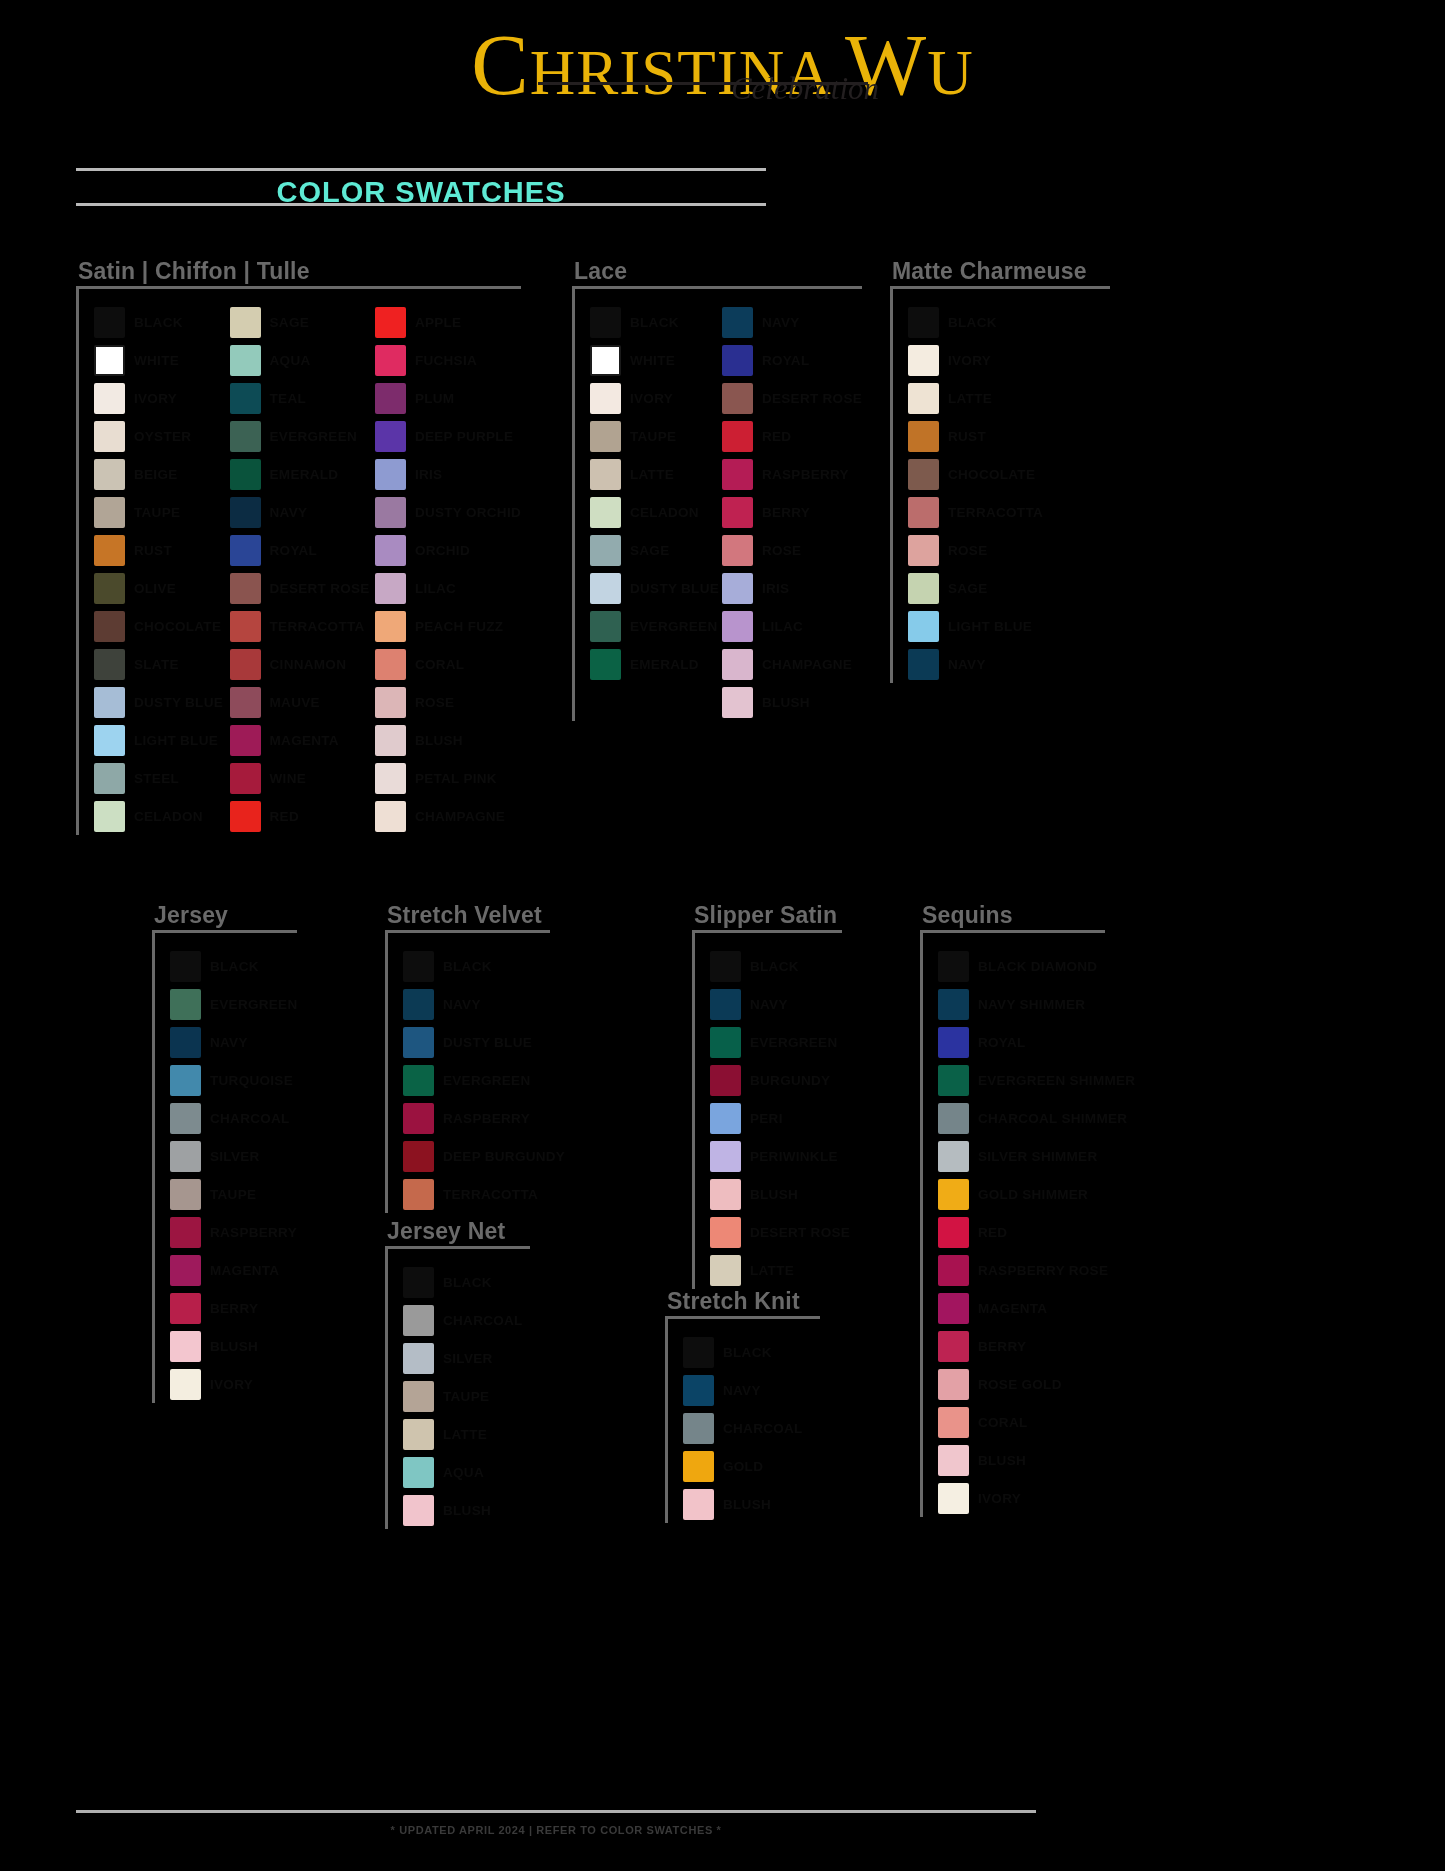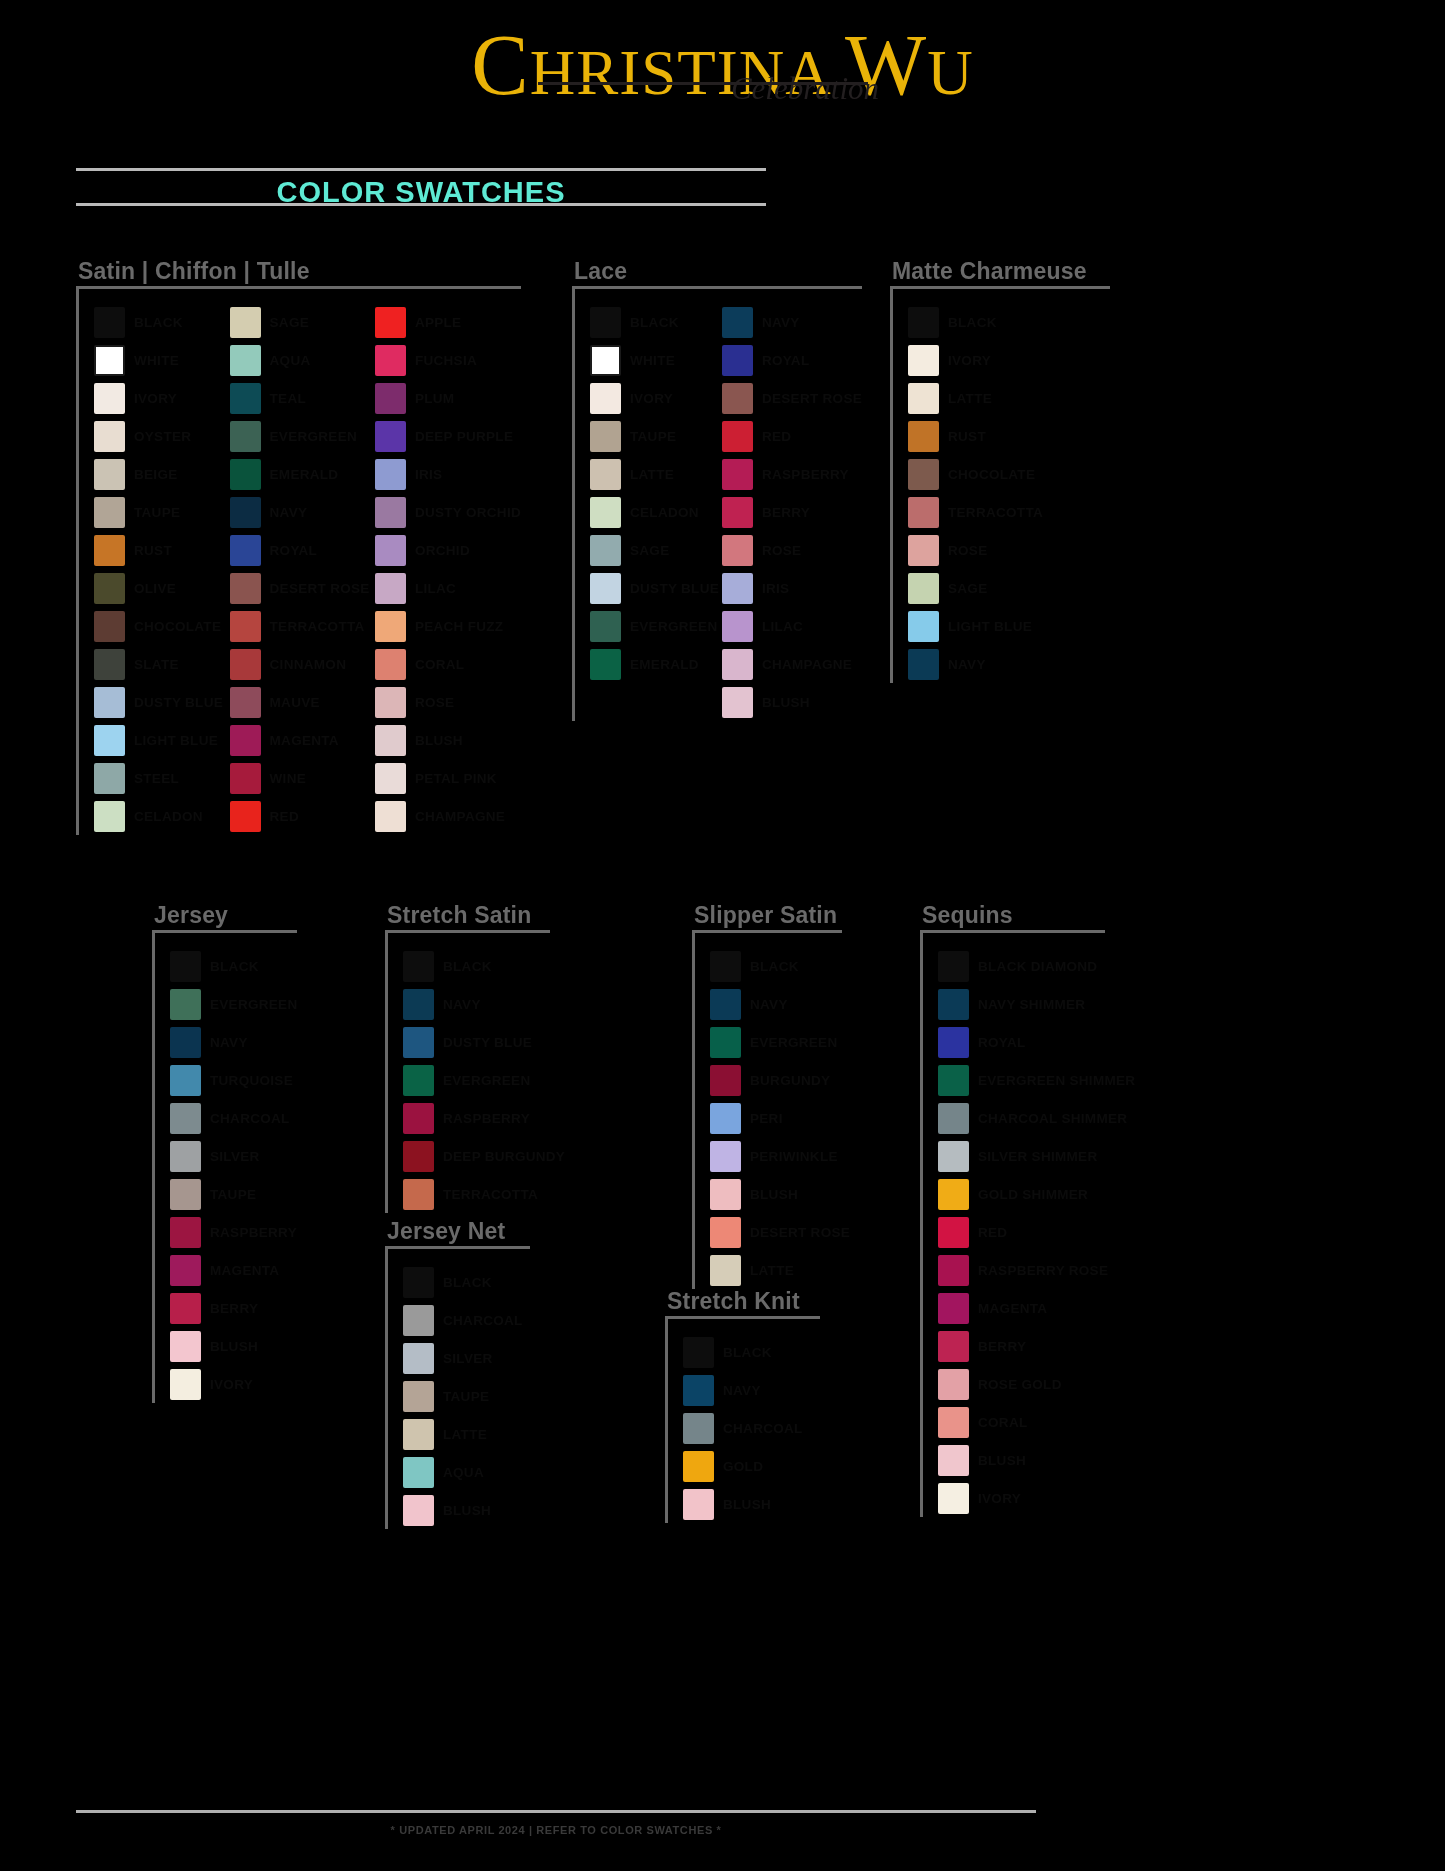--- a/index.html
+++ b/index.html
@@ -469,21 +469,21 @@
           <div class="sw-row">
             <div class="chip" style="background: rgb(244, 238, 224);"></div>
             <div class="sw-label">IVORY</div>
           </div>
         </div>
       </div>
     </div>
   </div>
 <div class="group" id="g-velvet" style="left:385px; top:902px; width:165px;">
     <div class="group-head">
-      <div class="group-title">Stretch Satin</div>
+      <div class="group-title">Stretch Velvet</div>
       <div class="group-rule-h"></div>
     </div>
     <div style="position: relative;">
       <div class="group-rule-v" style="height: 280px;"></div>
       <div class="cols" style="padding-left: 18px;">
         <div class="col">
           <div class="sw-row">
             <div class="chip" style="background: rgb(13, 13, 13);"></div>
             <div class="sw-label">BLACK</div>
           </div>

